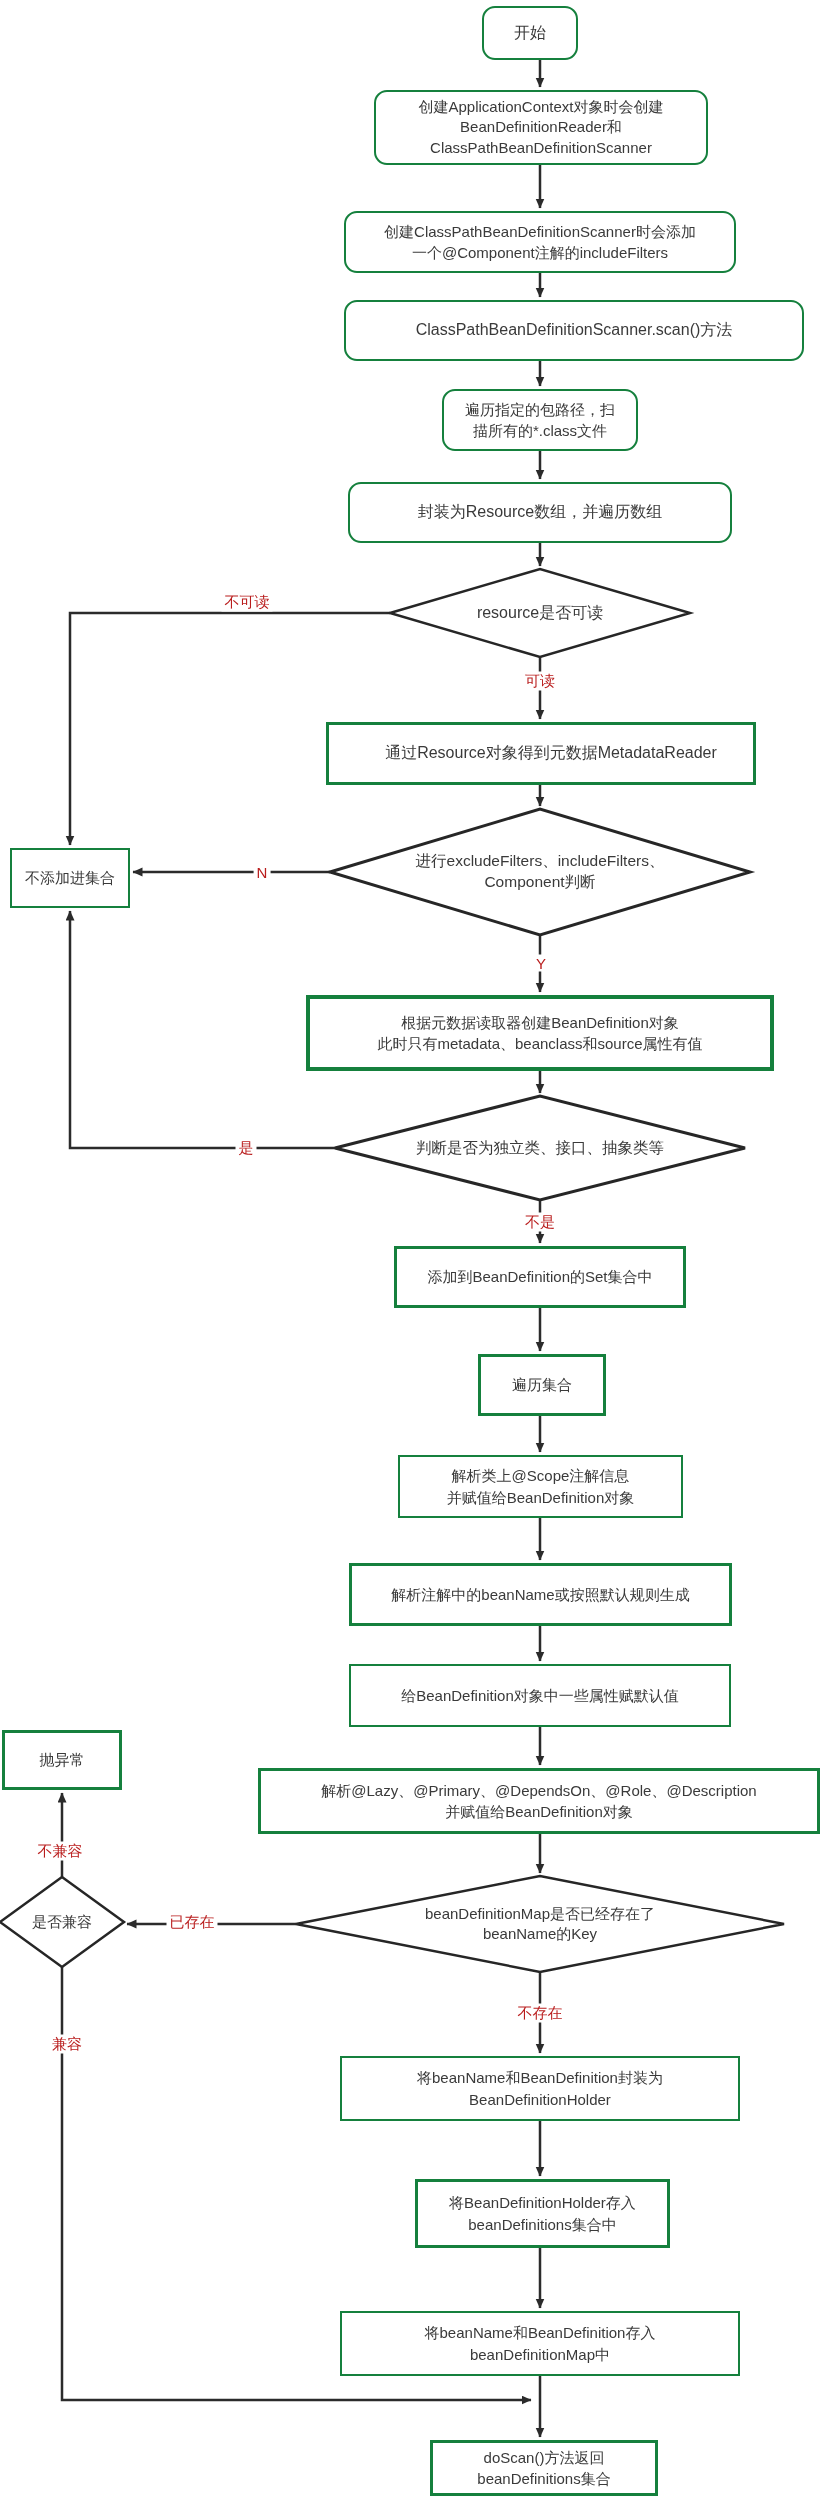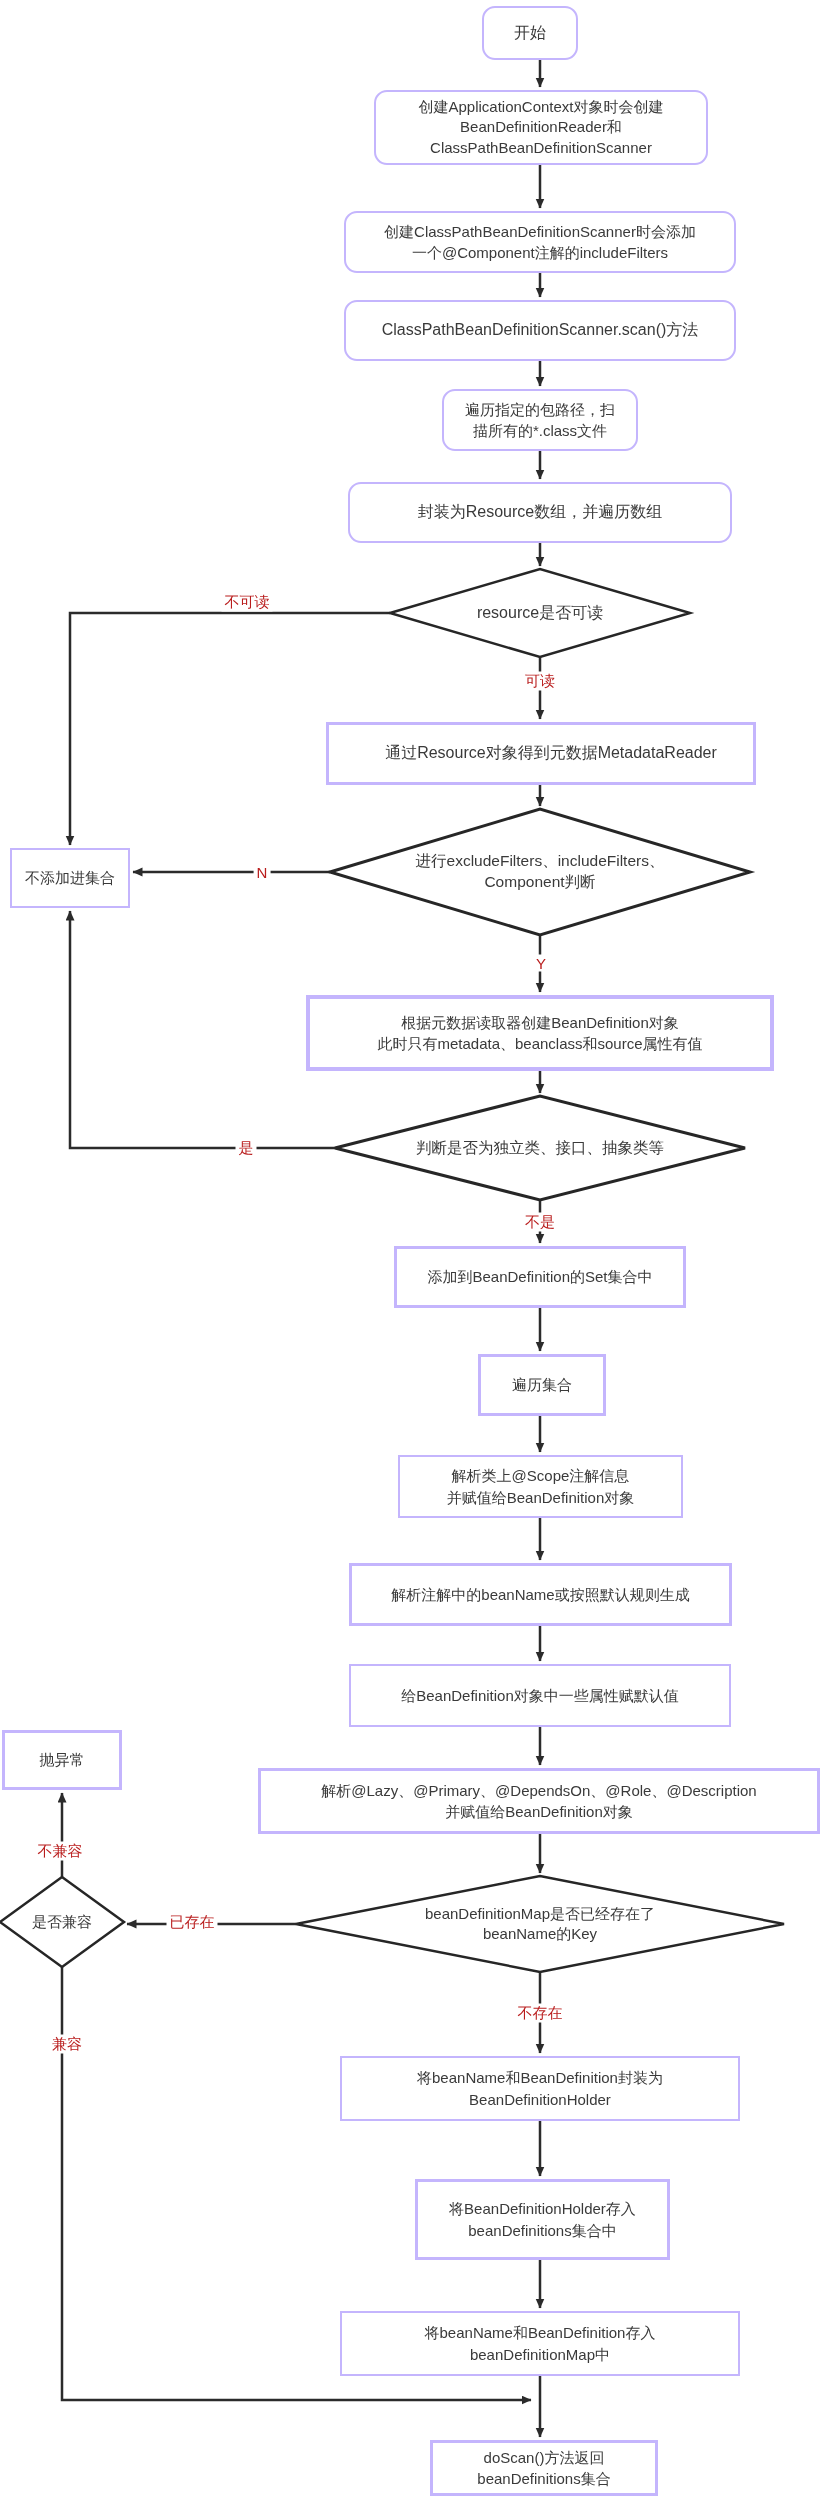--- a/index.html
+++ b/index.html
@@ -19,21 +19,21 @@
   }
   .canvas svg.wires {
     position: absolute;
     left: 0; top: 0;
     width: 822px; height: 2498px;
   }
   .node {
     position: absolute;
     box-sizing: border-box;
     background: #ffffff;
-    border: 3px solid #c4b5fd;
+    border: 3px solid #15803d;
     display: flex;
     align-items: center;
     justify-content: center;
     text-align: center;
     color: #3a3a3a;
   }
   .node.rounded { border-radius: 13px; border-width: 2.5px; }
   .node.thick { border-width: 4px; justify-content: center; }
   .node-label {
     white-space: pre-line;
@@ -129,21 +129,21 @@
     <span class="node-label" style="line-height:1.35;">创建ApplicationContext对象时会创建
 BeanDefinitionReader和
 ClassPathBeanDefinitionScanner</span>
   </div>
 
   <div class="node rounded" style="left:344px; top:211px; width:392px; height:62px;">
     <span class="node-label">创建ClassPathBeanDefinitionScanner时会添加
 一个@Component注解的includeFilters</span>
   </div>
 
-  <div class="node rounded" style="left:344px; top:300px; width:392px; height:61px;">
+  <div class="node rounded" style="left:344px; top:300px; width:460px; height:61px;">
     <span class="node-label" style="font-size:16px;">ClassPathBeanDefinitionScanner.scan()方法</span>
   </div>
 
   <div class="node rounded" style="left:442px; top:389px; width:196px; height:62px;">
     <span class="node-label">遍历指定的包路径，扫
 描所有的*.class文件</span>
   </div>
 
   <div class="node rounded" style="left:348px; top:482px; width:384px; height:61px;">
     <span class="node-label" style="font-size:16px;">封装为Resource数组，并遍历数组</span>
@@ -190,21 +190,21 @@
 
   <div class="node" style="left:2px; top:1730px; width:120px; height:60px;">
     <span class="node-label">抛异常</span>
   </div>
 
   <div class="node" style="left:340px; top:2056px; width:400px; height:65px; border-width:2.5px;">
     <span class="node-label">将beanName和BeanDefinition封装为
 BeanDefinitionHolder</span>
   </div>
 
-  <div class="node" style="left:415px; top:2179px; width:255px; height:81px;">
+  <div class="node" style="left:415px; top:2179px; width:255px; height:69px;">
     <span class="node-label">将BeanDefinitionHolder存入
 beanDefinitions集合中</span>
   </div>
 
   <div class="node" style="left:340px; top:2311px; width:400px; height:65px; border-width:2.5px;">
     <span class="node-label">将beanName和BeanDefinition存入
 beanDefinitionMap中</span>
   </div>
 
   <div class="node" style="left:430px; top:2440px; width:228px; height:56px;">

